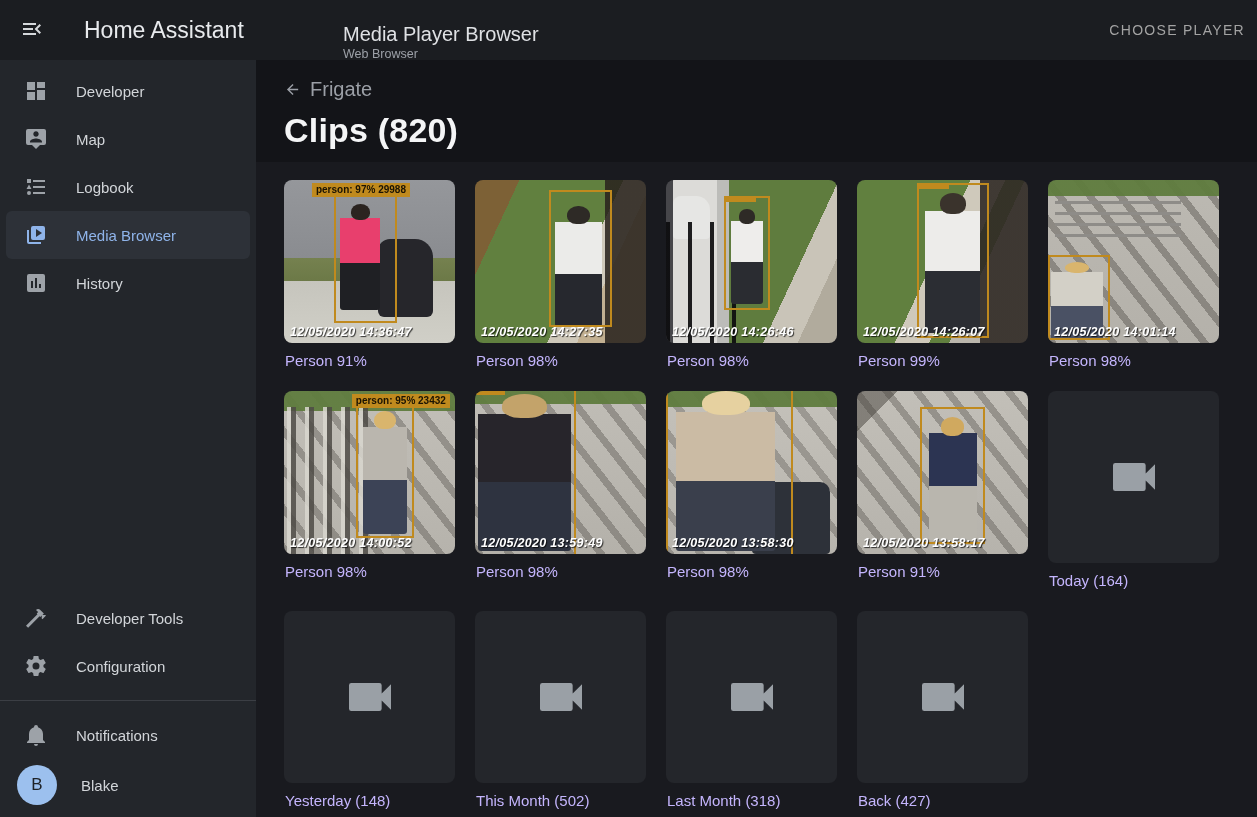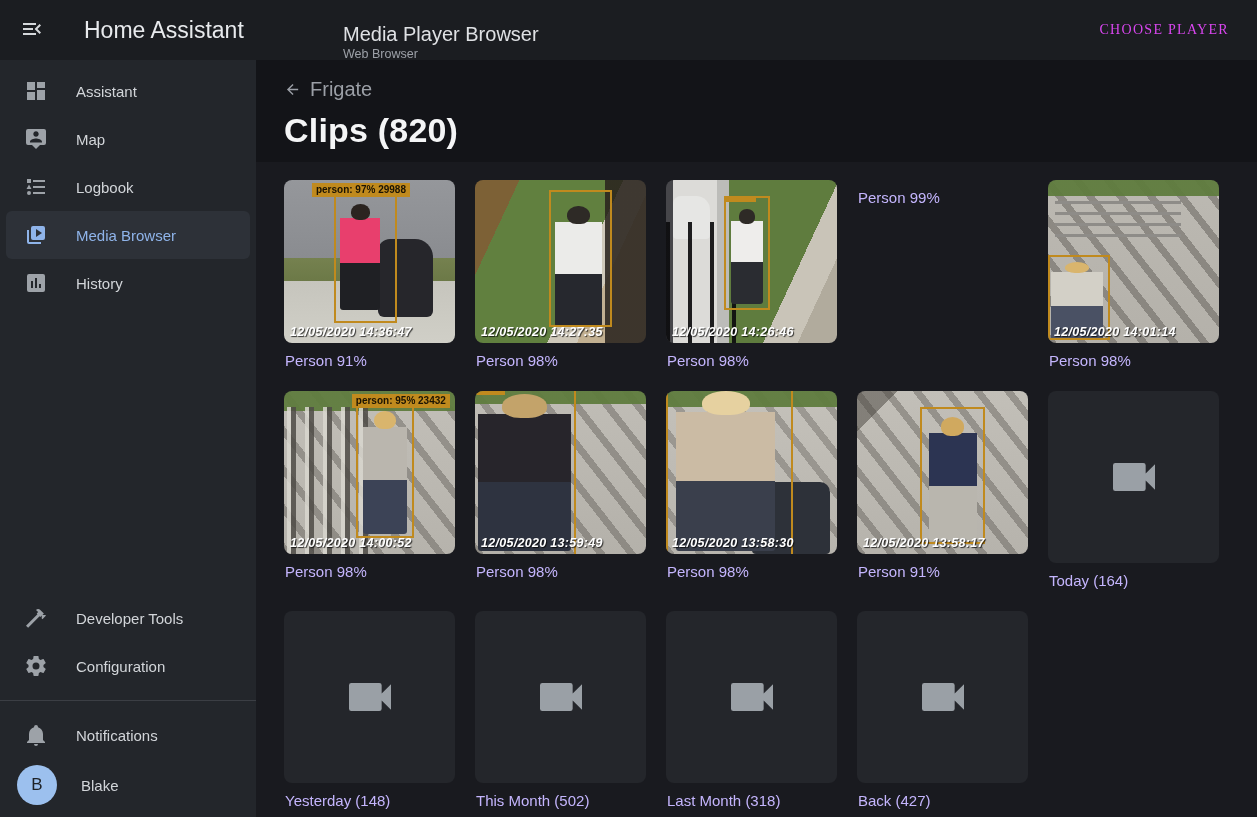--- a/index.html
+++ b/index.html
@@ -19,23 +19,23 @@
   .menu-btn {
     width:40px; height:40px; margin-left:12px; border:none; background:transparent;
     color:#d5d8db; display:flex; align-items:center; justify-content:center; cursor:pointer;
   }
   .menu-btn svg { width:24px; height:24px; }
   .app-title { margin-left:32px; font-size:23px; font-weight:400; color:#e8eaed; }
   .mp-head { position:absolute; left:343px; top:12px; height:60px; display:flex; flex-direction:column; justify-content:center; }
   .mp-title { font-size:20px; font-weight:400; color:#dfe1e4; line-height:24px; }
   .mp-sub   { font-size:12.5px; color:#9da1a8; line-height:16px; }
   .choose-player {
-    margin-left:auto; margin-right:20px; border:none; background:transparent;
-    color:#d946ef; font-size:14px; font-weight:500; letter-spacing:1.3px;
-    font-family:Liberation Serif, serif; cursor:pointer; padding:8px 8px;
+    margin-left:auto; margin-right:4px; border:none; background:transparent;
+    color:#a3a3a3; font-size:14px; font-weight:500; letter-spacing:1.3px;
+    font-family:Liberation Sans, sans-serif; cursor:pointer; padding:8px 8px;
   }
 
   
   .sidebar {
     position:fixed; top:60px; left:0; bottom:0; width:256px;
     background:#23262b; display:flex; flex-direction:column; z-index:10;
   }
   .nav-top { margin-top:7px; }
   .nav-item {
     height:48px; display:flex; align-items:center;
@@ -194,21 +194,21 @@
 </header>
 
 <aside class="sidebar">
   <nav class="nav-top" id="nav-top">
       <div class="nav-item">
         <span style="display:flex">
           <svg viewBox="0 0 24 24" fill="currentColor" fill-rule="evenodd" style="">
             <path d="M13,3V9H21V3H13M3,11H11V3H3V11M3,21H11V13H3V21M13,21H21V11H13V21Z"></path>
           </svg>
         </span>
-        <span>Assistant</span>
+        <span>Developer</span>
       </div>
       <div class="nav-item">
         <span style="display:flex">
           <svg viewBox="0 0 24 24" fill="currentColor" fill-rule="evenodd" style="">
             <path d="M20,2H4A2,2 0 0,0 2,4V16A2,2 0 0,0 4,18H8L12,22L16,18H20A2,2 0 0,0 22,16V4A2,2 0 0,0 20,2M12,4.3C13.5,4.3 14.7,5.5 14.7,7C14.7,8.5 13.5,9.7 12,9.7C10.5,9.7 9.3,8.5 9.3,7C9.3,5.5 10.5,4.3 12,4.3M18,15.6H6V14.7C6,12.7 10,11.6 12,11.6C14,11.6 18,12.7 18,14.7V15.6Z"></path>
           </svg>
         </span>
         <span>Map</span>
       </div>
       <div class="nav-item">
@@ -305,20 +305,25 @@
         <div class="thumb scene-3">
           <div class="obj"></div>
           <div class="obj2"></div>
           <div class="fig"></div>
           <div class="bbox"></div>
           <div class="ts">12/05/2020 14:26:46</div>
         </div>
         <div class="caption">Person 98%</div>
       </div>
       <div class="cell">
+        <div class="thumb scene-4">
+          <div class="fig"></div>
+          <div class="bbox"></div>
+          <div class="ts">12/05/2020 14:26:07</div>
+        </div>
         <div class="caption">Person 99%</div>
       </div>
       <div class="cell">
         <div class="thumb scene-6">
           <div class="obj"></div>
           <div class="fig"></div>
           <div class="bbox"></div>
           <div class="ts">12/05/2020 14:01:14</div>
         </div>
         <div class="caption">Person 98%</div>

